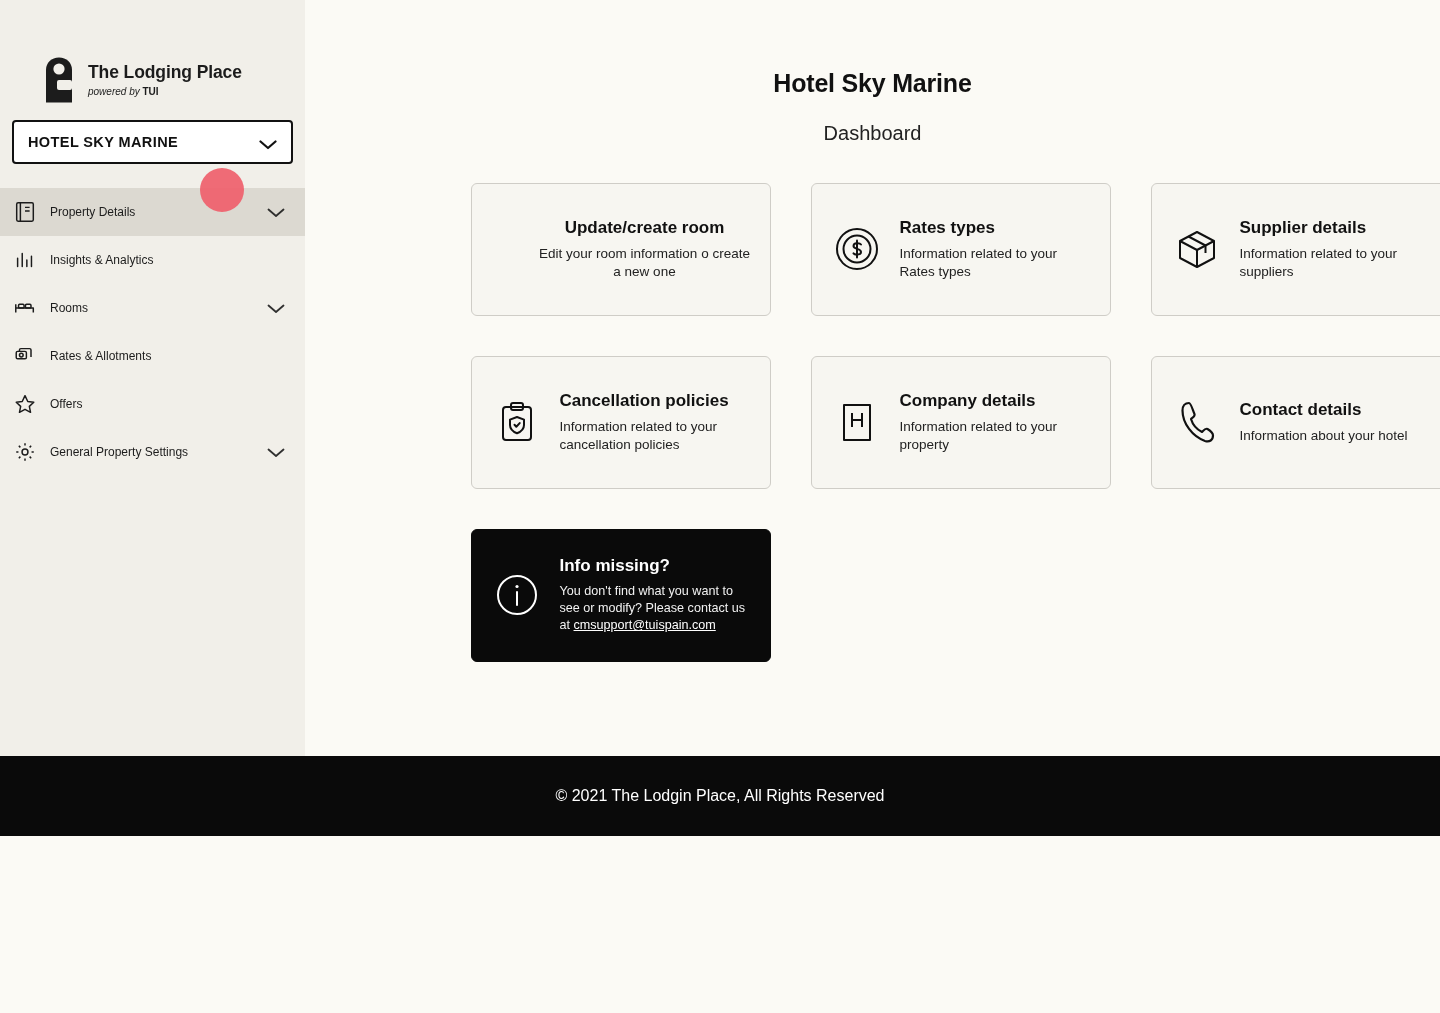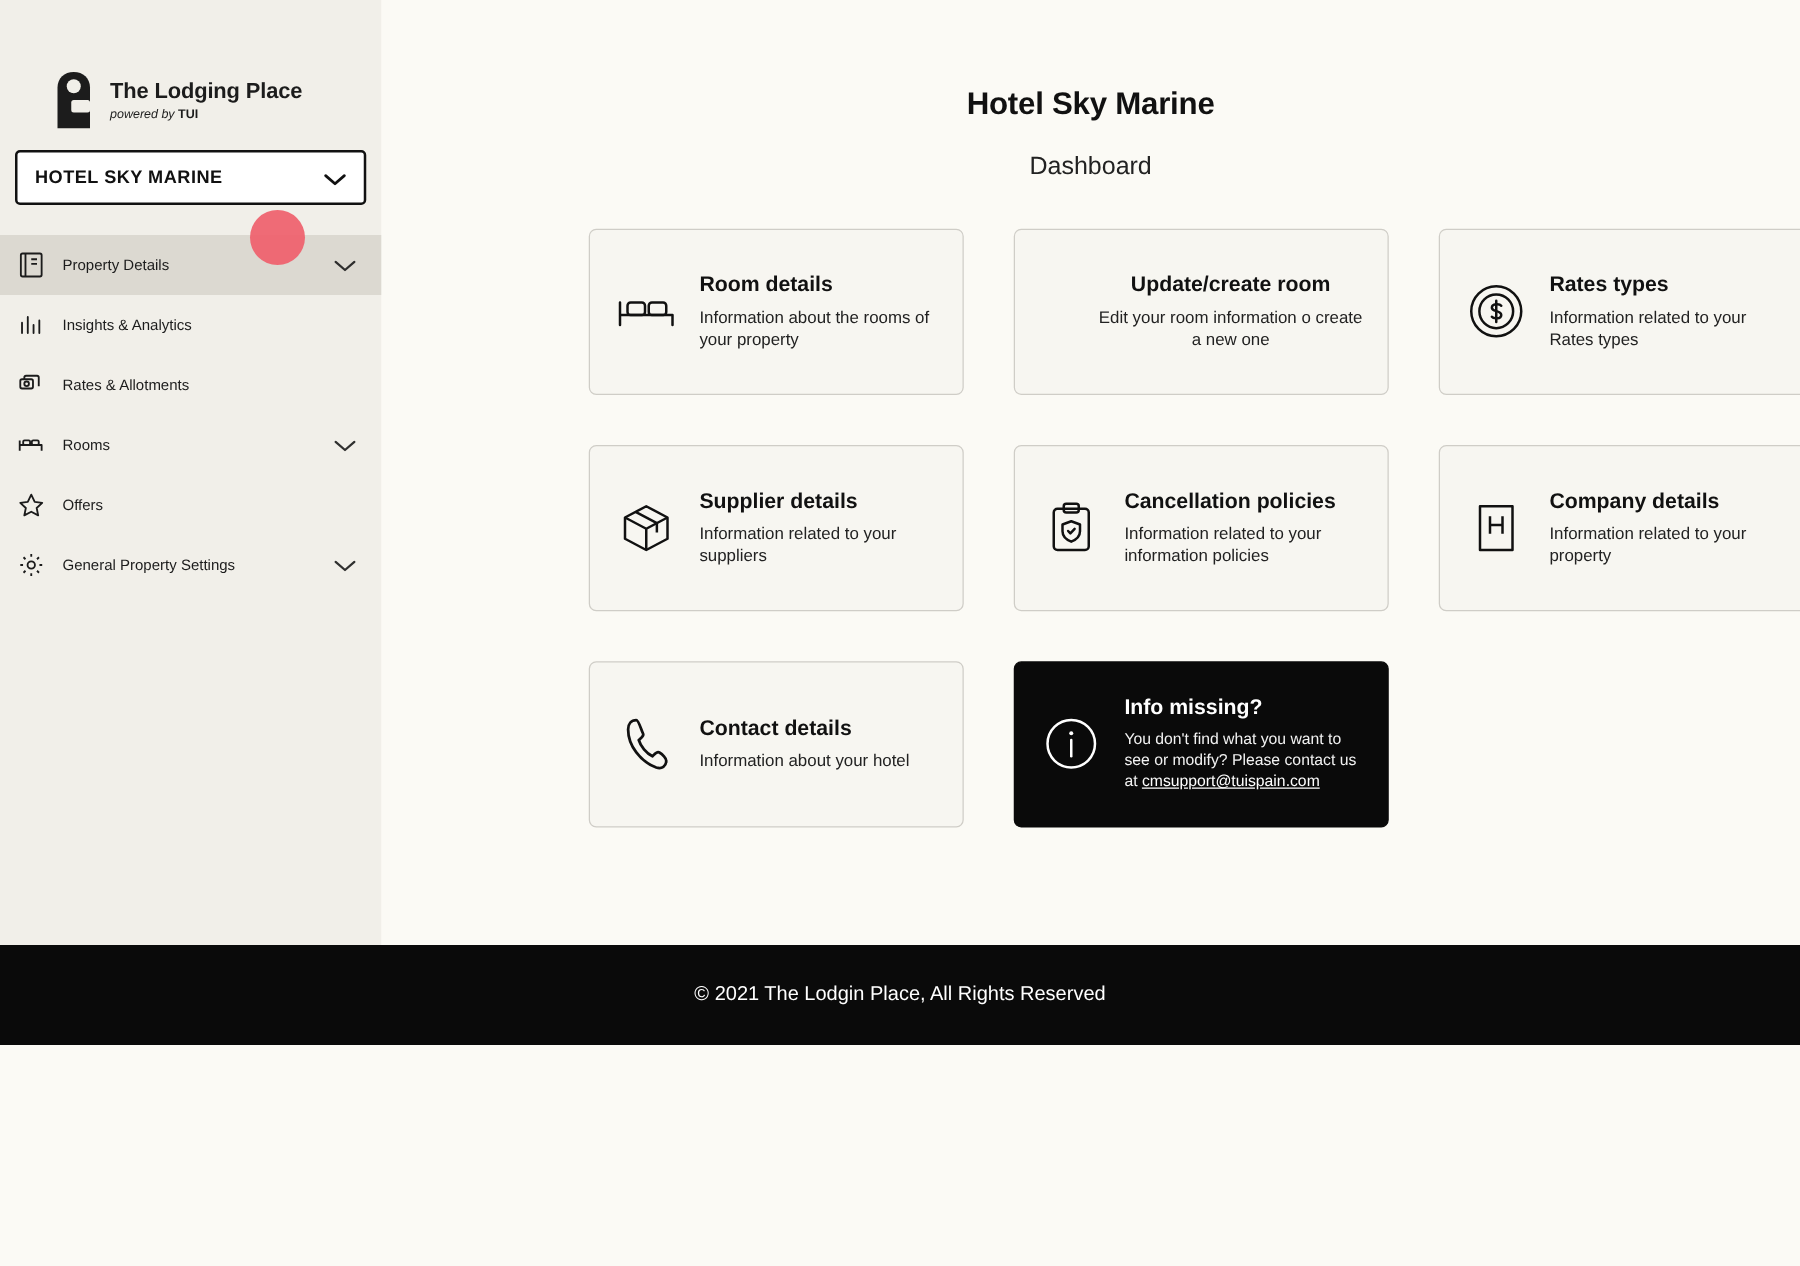--- a/index.html
+++ b/index.html
@@ -253,47 +253,47 @@
           <span class="nav-ico">
             <svg viewBox="0 0 26 26" width="24" height="24" fill="none" stroke="#1c1c1c" stroke-width="1.6" stroke-linecap="round">
               <path d="M5 20 L5 11 M10 20 L10 6 M15 20 L15 13 M20 20 L20 9"></path>
             </svg>
           </span>
           <span class="nav-label">Insights &amp; Analytics</span>
         </div>
 
         <div class="nav-item">
           <span class="nav-ico">
-            <svg viewBox="0 0 26 26" width="24" height="24" fill="none" stroke="#1c1c1c" stroke-width="1.6">
-              <rect x="3.5" y="8" width="11" height="8" rx="1.5"></rect>
-              <path d="M7 8 V6.5 a1.5 1.5 0 0 1 1.5-1.5 H18 a1.5 1.5 0 0 1 1.5 1.5 V14"></path>
-              <circle cx="9" cy="12" r="2"></circle>
-            </svg>
-          </span>
-          <span class="nav-label">Rates &amp; Allotments</span>
-        </div>
-
-        <div class="nav-item">
-          <span class="nav-ico">
             <svg viewBox="0 0 26 26" width="24" height="24" fill="none" stroke="#1c1c1c" stroke-width="1.6" stroke-linejoin="round">
               <path d="M3 18 L3 9 M3 13 h19 v5 M22 18 v-3.5"></path>
               <rect x="6" y="9" width="6" height="4" rx="1.2"></rect>
               <rect x="13.5" y="9" width="6" height="4" rx="1.2"></rect>
             </svg>
           </span>
           <span class="nav-label">Rooms</span>
           <span class="nav-chev">
             <svg viewBox="0 0 18 10" width="18" height="10" fill="none" stroke="#1c1c1c" stroke-width="1.8" stroke-linecap="round" stroke-linejoin="round">
                 <path d="M1.5 1.5 L9 8 L16.5 1.5"></path>
               </svg>
           </span>
         </div>
 
         <div class="nav-item">
           <span class="nav-ico">
+            <svg viewBox="0 0 26 26" width="24" height="24" fill="none" stroke="#1c1c1c" stroke-width="1.6">
+              <rect x="3.5" y="8" width="11" height="8" rx="1.5"></rect>
+              <path d="M7 8 V6.5 a1.5 1.5 0 0 1 1.5-1.5 H18 a1.5 1.5 0 0 1 1.5 1.5 V14"></path>
+              <circle cx="9" cy="12" r="2"></circle>
+            </svg>
+          </span>
+          <span class="nav-label">Rates &amp; Allotments</span>
+        </div>
+
+        <div class="nav-item">
+          <span class="nav-ico">
             <svg viewBox="0 0 26 26" width="24" height="24" fill="none" stroke="#1c1c1c" stroke-width="1.6" stroke-linejoin="round">
               <path d="M13 4 L16 10.3 L22.5 11.1 L17.7 15.6 L19 22 L13 18.8 L7 22 L8.3 15.6 L3.5 11.1 L10 10.3 Z"></path>
             </svg>
           </span>
           <span class="nav-label">Offers</span>
         </div>
 
         <div class="nav-item">
           <span class="nav-ico">
             <svg viewBox="0 0 26 26" width="24" height="24" fill="none" stroke="#1c1c1c" stroke-width="1.6">
@@ -311,33 +311,20 @@
 
       </nav>
     </aside>
 
     <main class="main">
       <h1 class="page-title">Hotel Sky Marine</h1>
       <div class="page-sub">Dashboard</div>
 
       <div class="cards">
 
-        <div class="card">
-          <span class="card-ico">
-            <svg viewBox="0 0 54 54" width="54" height="54" fill="none" stroke="#111" stroke-width="2" stroke-linejoin="round" stroke-linecap="round">
-              <path d="M6 38 V20 M6 30 h42 v8 M48 38 v-6"></path>
-              <rect x="12" y="20" width="14" height="10" rx="2.5"></rect>
-              <rect x="29" y="20" width="14" height="10" rx="2.5"></rect>
-            </svg>
-          </span>
-          <div class="card-body">
-            <div class="card-title">Room details</div>
-            <div class="card-desc">Information about the rooms of your property</div>
-          </div>
-        </div>
 
         <div class="card centered">
           <div class="card-body">
             <div class="card-title">Update/create room</div>
             <div class="card-desc">Edit your room information o create a new one</div>
           </div>
         </div>
 
         <div class="card">
           <span class="card-ico">
@@ -372,21 +359,21 @@
           <span class="card-ico">
             <svg viewBox="0 0 54 54" width="54" height="54" fill="none" stroke="#111" stroke-width="2" stroke-linejoin="round">
               <rect x="13" y="12" width="28" height="33" rx="3"></rect>
               <rect x="21" y="8" width="12" height="7" rx="2"></rect>
               <path d="M27 22 l7 2.6 v5.4 c0 4.2-3.2 6.8-7 8.3 -3.8-1.5-7-4.1-7-8.3 v-5.4 Z"></path>
               <path d="M24.5 29.8 l1.8 1.9 3.4-3.6" stroke-linecap="round"></path>
             </svg>
           </span>
           <div class="card-body">
             <div class="card-title">Cancellation policies</div>
-            <div class="card-desc">Information related to your information policies</div>
+            <div class="card-desc">Information related to your cancellation policies</div>
           </div>
         </div>
 
         <div class="card">
           <span class="card-ico">
             <svg viewBox="0 0 54 54" width="54" height="54" fill="none" stroke="#111" stroke-width="2" stroke-linejoin="round">
               <path d="M14 10 h26 v35 h-26 Z"></path>
               <path d="M22 18 v14 M32 18 v14 M22 25 h10"></path>
             </svg>
           </span>

